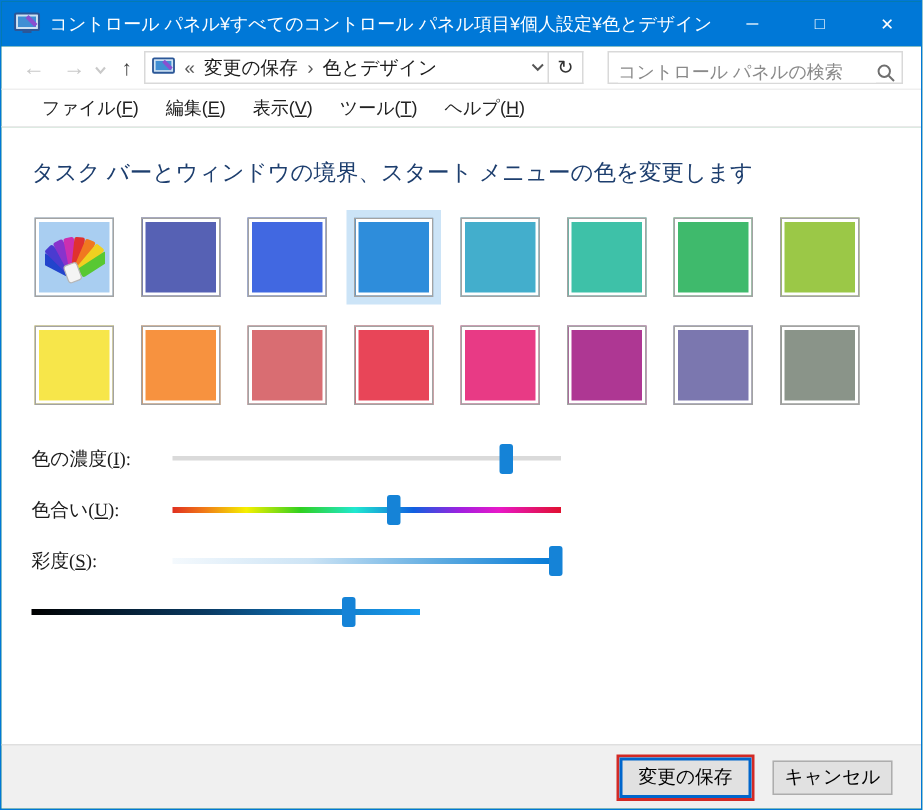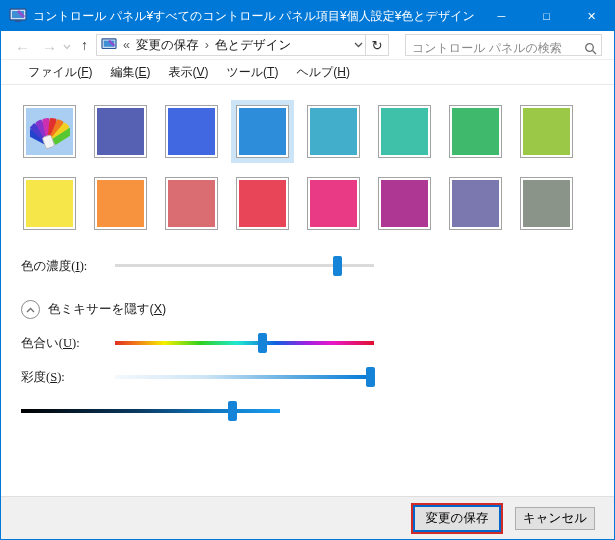--- a/index.html
+++ b/index.html
@@ -137,20 +137,21 @@
         <span>)</span>
       </div>
     <div class="menu-item">
         <span>ヘルプ(</span>
         <u>H</u>
         <span>)</span>
       </div>
   </div>
 
   <div class="content">
+    <div class="heading">タスク バーとウィンドウの境界、スタート メニューの色を変更します</div>
 
     <div class="swatch-row">
         <div class="swatch auto" style="background: rgb(169, 206, 241);">
           <svg viewBox="0 0 40 36">
             <rect x="17" y="4" width="7" height="22" rx="1.5" fill="#2244cc" transform="rotate(-62 20 30)"></rect>
             <rect x="17" y="4" width="7" height="22" rx="1.5" fill="#4a3bd0" transform="rotate(-45 20 30)"></rect>
             <rect x="17" y="4" width="7" height="22" rx="1.5" fill="#8833cc" transform="rotate(-28 20 30)"></rect>
             <rect x="17" y="4" width="7" height="22" rx="1.5" fill="#cc2fb0" transform="rotate(-11 20 30)"></rect>
             <rect x="17" y="4" width="7" height="22" rx="1.5" fill="#e0312f" transform="rotate(6 20 30)"></rect>
             <rect x="17" y="4" width="7" height="22" rx="1.5" fill="#f07820" transform="rotate(23 20 30)"></rect>
@@ -179,28 +180,20 @@
       </div>
 
     <div class="slider-row" style="margin-top:26px;">
       <div class="slider-label"><span>色の濃度(</span><u>I</u><span>):</span></div>
       <div class="slider">
         <div class="track"></div>
         <div class="thumb" style="left: calc(86% - 5px);"></div>
       </div>
     </div>
 
-    <div class="mixer-row">
-      <div class="mixer-chevron">
-        <svg width="9" height="6" viewBox="0 0 9 6">
-            <polyline points="1,5 4.5,1.5 8,5" fill="none" stroke="#6e6e6e" stroke-width="1.3"></polyline>
-          </svg>
-      </div>
-      <div class="mixer-label"><span>色ミキサーを隠す(</span><u>X</u><span>)</span></div>
-    </div>
 
     <div class="slider-row">
       <div class="slider-label"><span>色合い(</span><u>U</u><span>):</span></div>
       <div class="slider">
         <div class="track hue"></div>
         <div class="thumb" style="left: calc(57% - 5px);"></div>
       </div>
     </div>
 
     <div class="slider-row">

